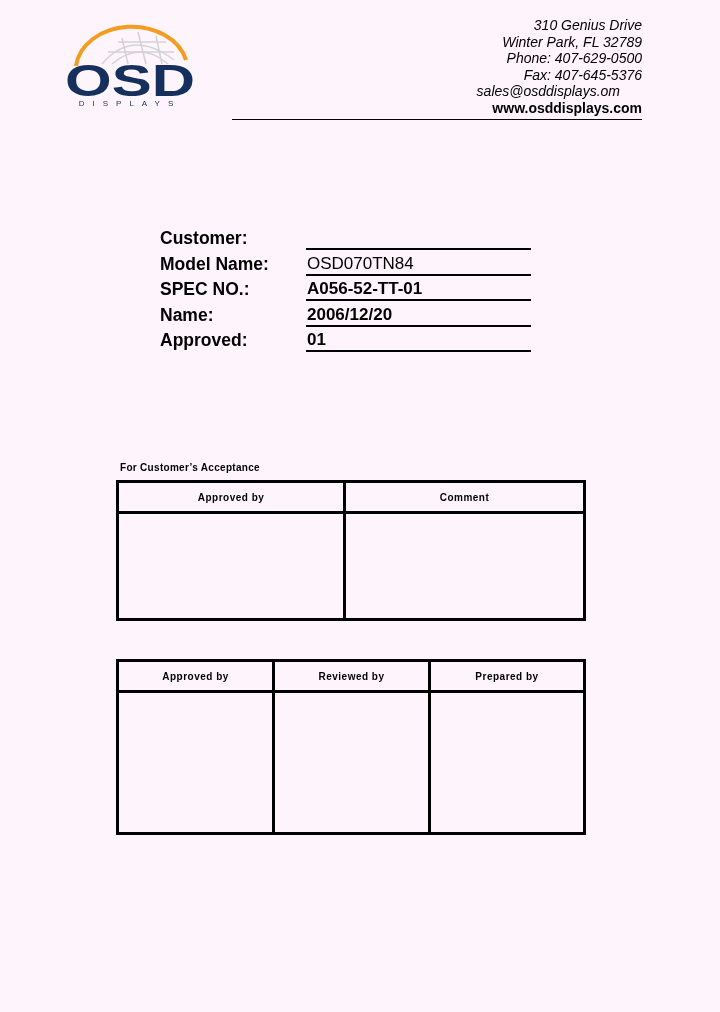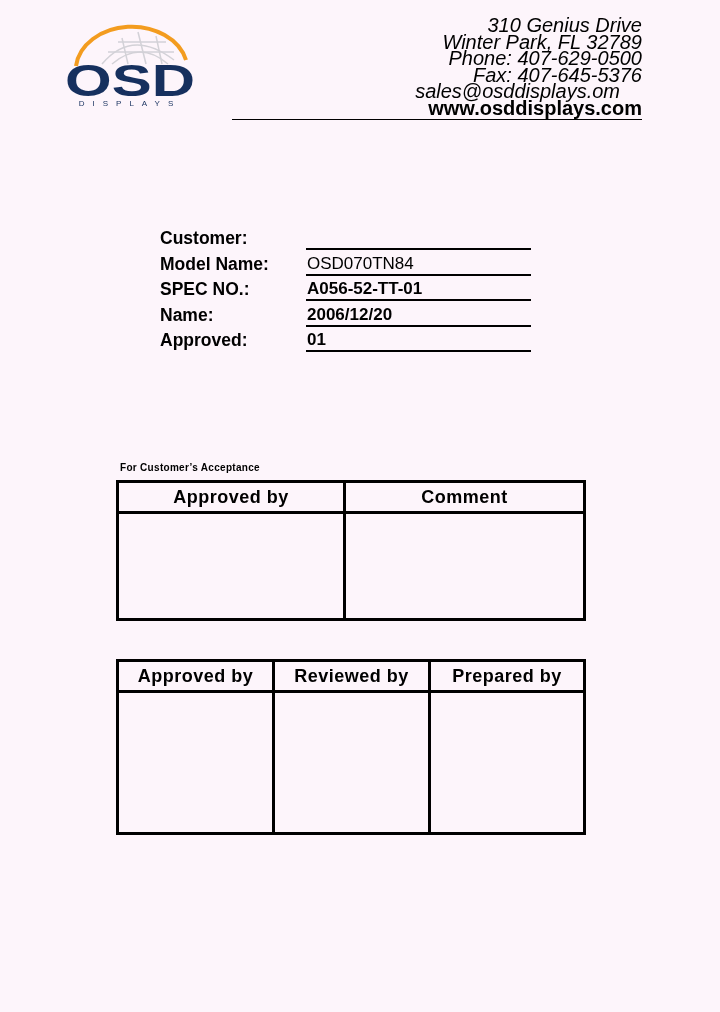--- a/index.html
+++ b/index.html
@@ -1,33 +1,33 @@
 <!DOCTYPE html>
 <html><head>
 <meta charset="utf-8">
 <style>
   html, body { margin:0; padding:0; }
   body { width:720px; height:1012px; background:#fdf5fb; position:relative; overflow:hidden;
          font-family:"Liberation Sans", sans-serif; color:#000; }
   .logo { position:absolute; left:62px; top:20px; width:136px; height:88px; }
   .addr { position:absolute; right:78px; top:17px; text-align:right; font-style:italic;
-          font-size:20px; line-height:16.5px; color:#000; }
+          font-size:14px; line-height:16.5px; color:#000; }
   .addr .plain { font-style:normal;font-weight:bold; }
   .addr .email { font-style:italic; margin-right:22px; }
   .hrule { position:absolute; left:232px; top:119px; width:410px; height:1px; background:#000; }
   .fields { position:absolute; left:160px; top:228px; }
   .frow { position:relative; height:25.5px; width:372px;text-align:center; }
   .flabel { position:absolute; left:0; top:0; font-weight:bold; font-size:17.5px; }
   .fline { position:absolute; left:146px; width:225px; top:20px; height:2px; background:#000; }
   .fval { position:absolute; left:147px; top:0; font-size:17px; }
   .fval.b { font-weight:bold; }
   .acc-title { position:absolute; left:120px; top:462px; font-size:10px; font-weight:bold; letter-spacing:0.3px; }
   table.grid { position:absolute; border-collapse:collapse; }
   table.grid th, table.grid td { border:3px solid #000; padding:0; }
-  table.grid th { font-size:18px; font-weight:bold; letter-spacing:0.5px; height:28px; }
+  table.grid th { font-size:10px; font-weight:bold; letter-spacing:0.5px; height:28px; }
   #t1 { left:116px; top:480px; width:470px; }
   #t2 { left:116px; top:659px; width:470px; }
 </style>
 </head>
 <body>
 
 <div class="logo">
   <svg width="136" height="88" viewBox="0 0 136 88">
     <path d="M14 46 A56 44 0 0 1 124 40" fill="none" stroke="#f39c1f" stroke-width="4"></path>
     <g stroke="#c9c9cf" stroke-width="1.5" fill="none" opacity="0.8">

